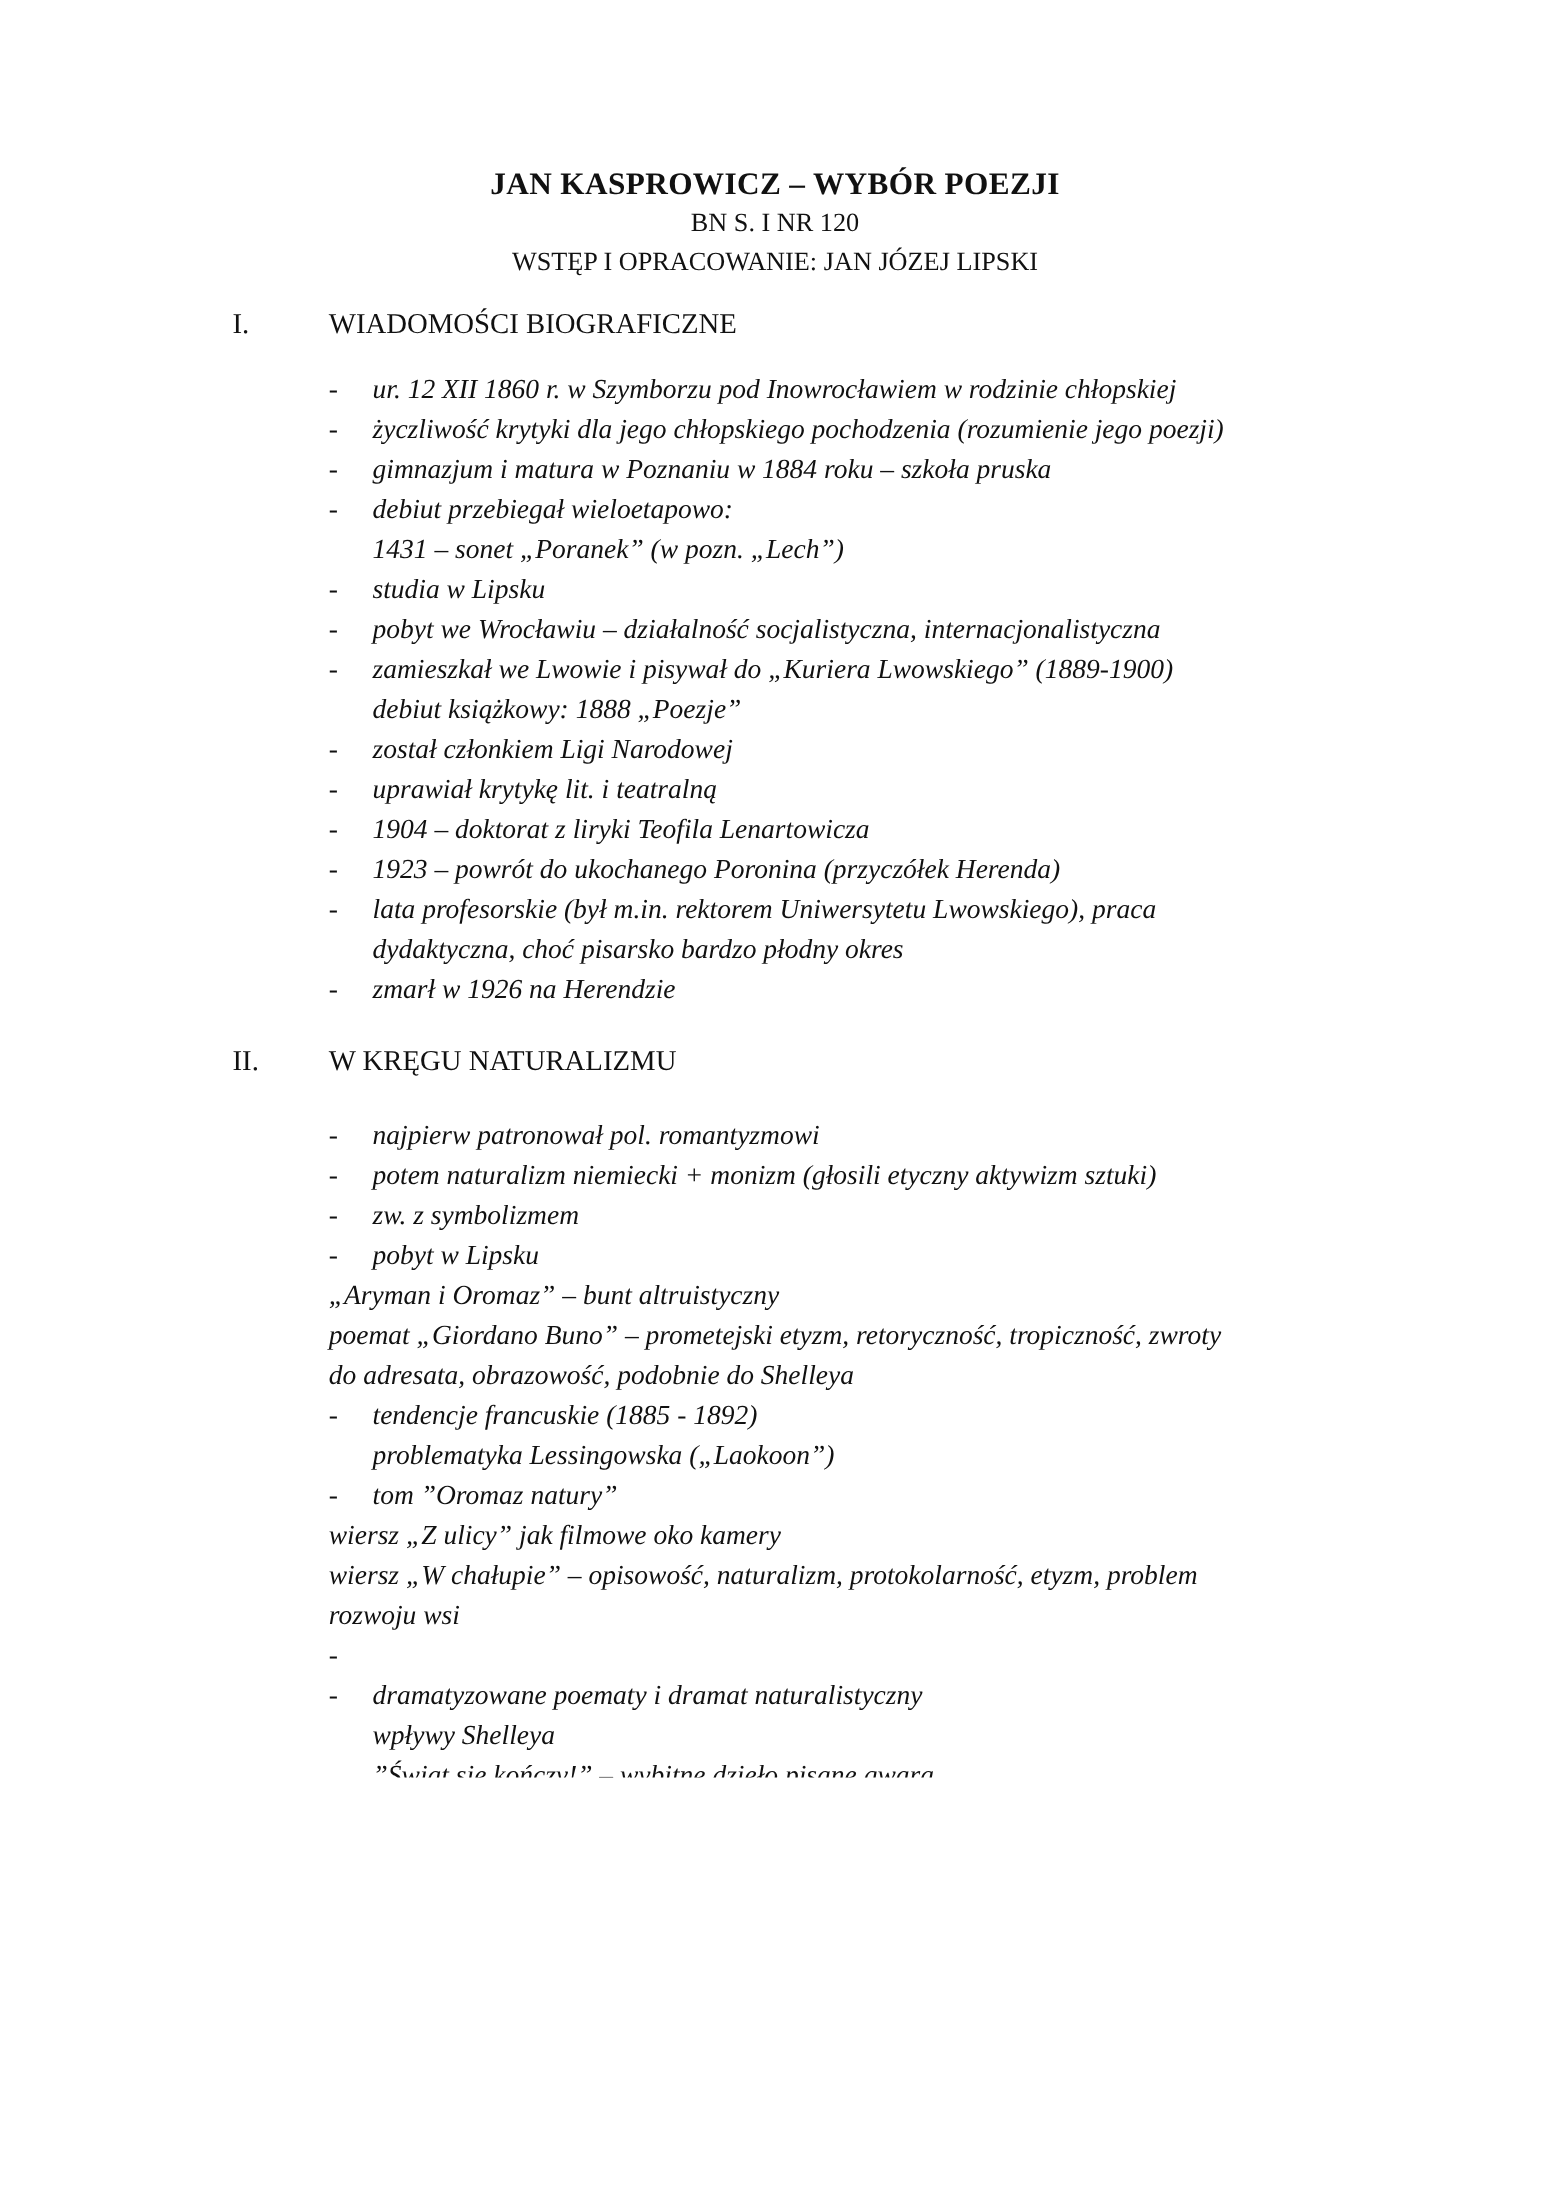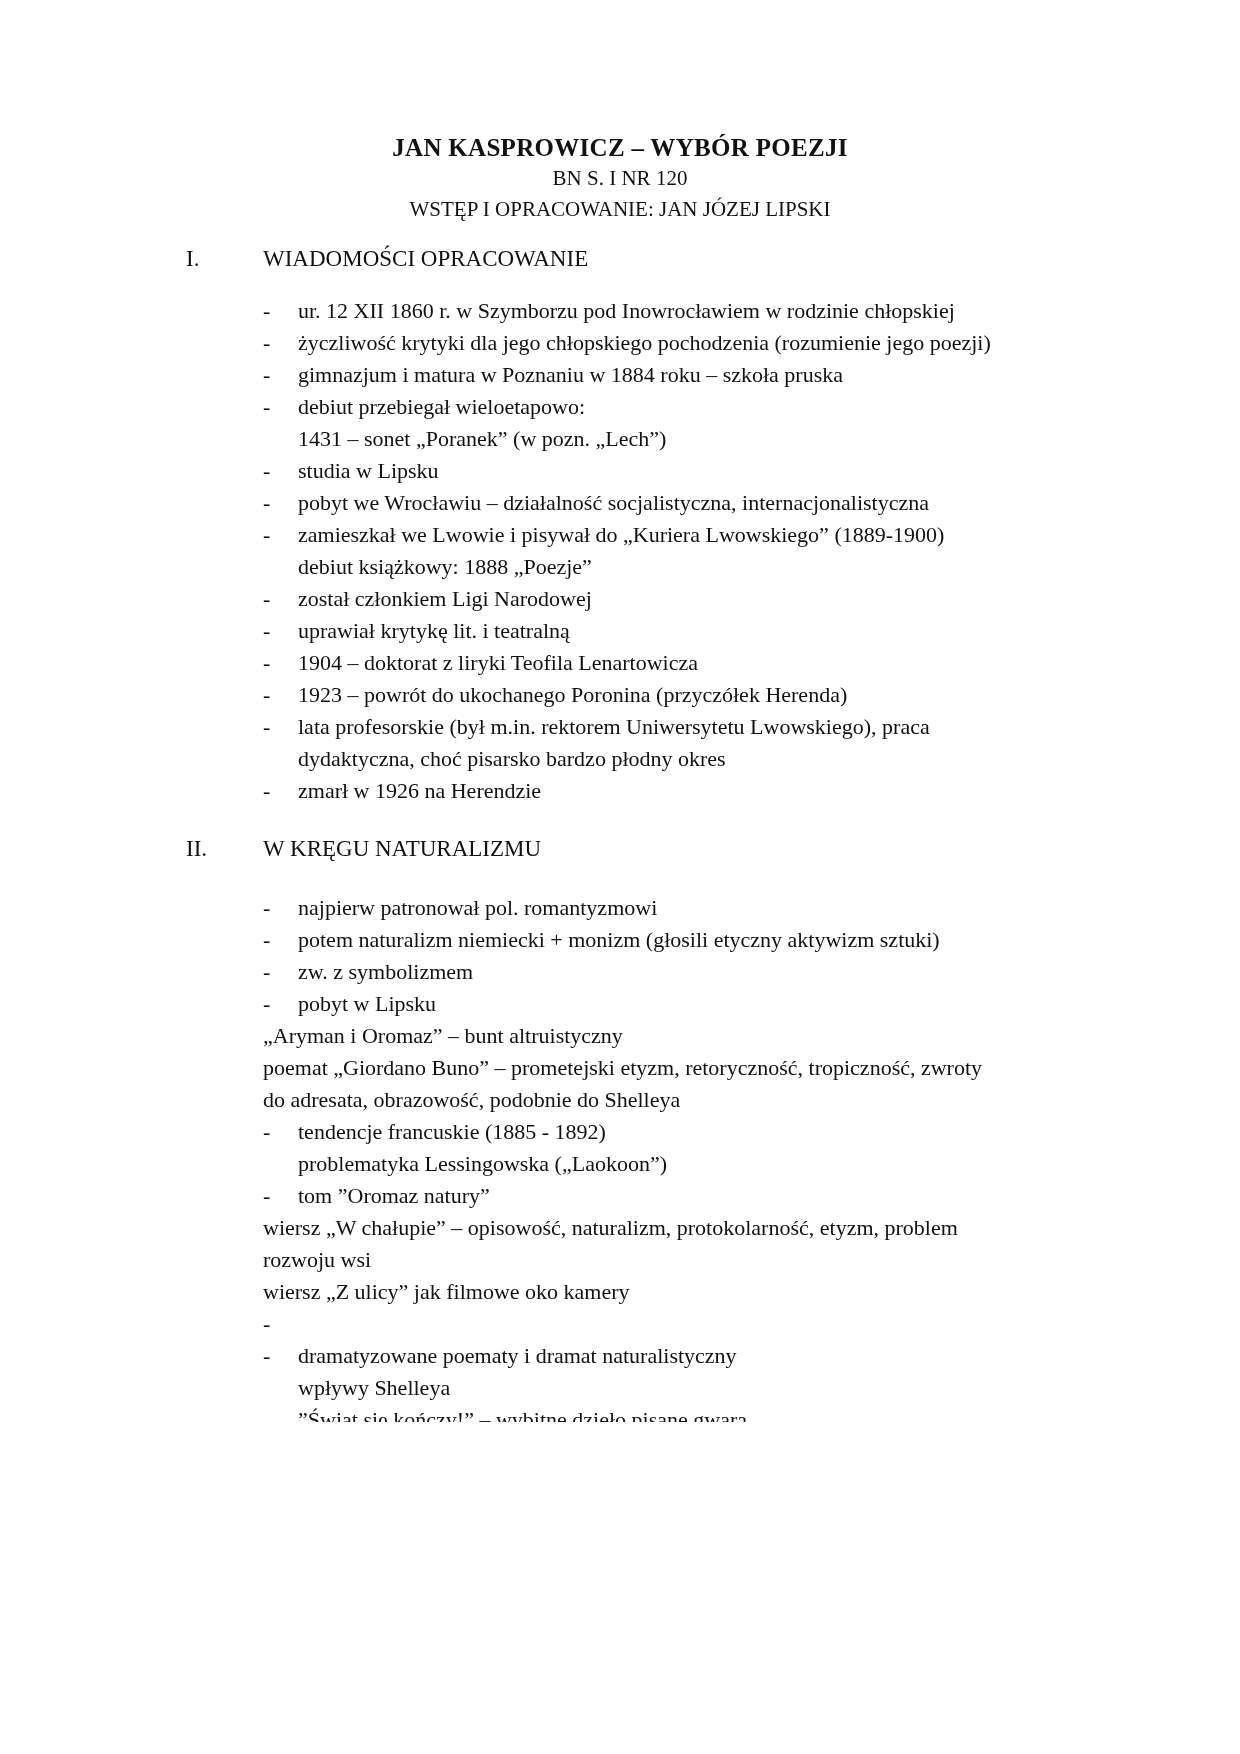--- a/index.html
+++ b/index.html
@@ -47,36 +47,37 @@
     margin-top: 20px;
   }
   .sec2 .list { margin-top: 27px; }
   .row { display: flex; align-items: flex-start; }
   .dash {
     flex: none;
     width: 35px;
   }
   .itext, .flush {
     white-space: pre-line;
+    font-style: italic;
   }
 </style>
 </head>
 <body>
 
 <div class="page">
 
   <div class="title-block">
     <div class="title-main">JAN KASPROWICZ – WYBÓR POEZJI</div>
     <div class="title-sub">BN S. I NR 120</div>
     <div class="title-sub">WSTĘP I OPRACOWANIE: JAN JÓZEJ LIPSKI</div>
   </div>
 
   <div class="section sec1">
     <div class="section-head">
-      <span class="roman">I.</span><span>WIADOMOŚCI OPRACOWANIE</span>
+      <span class="roman">I.</span><span>WIADOMOŚCI BIOGRAFICZNE</span>
     </div>
     <div class="list">
         <div class="row">
           <span class="dash">-</span>
           <div class="itext">ur. 12 XII 1860 r. w Szymborzu pod Inowrocławiem w rodzinie chłopskiej</div>
         </div>
         <div class="row">
           <span class="dash">-</span>
           <div class="itext">życzliwość krytyki dla jego chłopskiego pochodzenia (rozumienie jego poezji)</div>
         </div>
@@ -156,23 +157,23 @@
 do adresata, obrazowość, podobnie do Shelleya</div>
         <div class="row">
           <span class="dash">-</span>
           <div class="itext">tendencje francuskie (1885 - 1892)
 problematyka Lessingowska („Laokoon”)</div>
         </div>
         <div class="row">
           <span class="dash">-</span>
           <div class="itext">tom ”Oromaz natury”</div>
         </div>
+        <div class="flush">wiersz „Z ulicy” jak filmowe oko kamery</div>
         <div class="flush">wiersz „W chałupie” – opisowość, naturalizm, protokolarność, etyzm, problem
 rozwoju wsi</div>
-        <div class="flush">wiersz „Z ulicy” jak filmowe oko kamery</div>
         <div class="row">
           <span class="dash">-</span>
         </div>
         <div class="row">
           <span class="dash">-</span>
           <div class="itext">dramatyzowane poematy i dramat naturalistyczny
 wpływy Shelleya
 ”Świat się kończy!” – wybitne dzieło pisane gwarą</div>
         </div>
         <div class="row">

